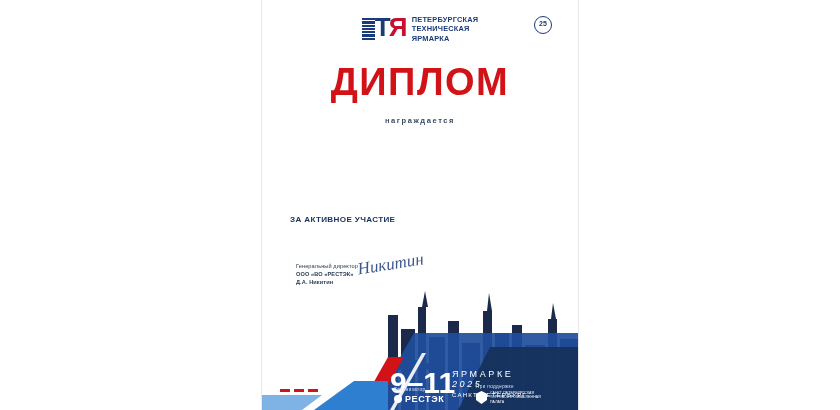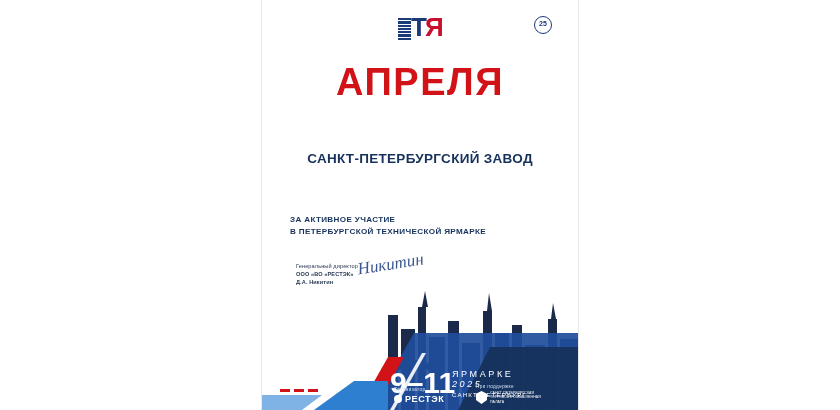--- a/index.html
+++ b/index.html
@@ -323,33 +323,37 @@
               <i></i>
               <i></i>
               <i></i>
               <i></i>
               <i></i>
               <i></i>
           </div>
           <div class="glyphT">Т</div>
           <div class="glyphR">Я</div>
         </div>
+        <div class="logo-text">
+          <div>ПЕТЕРБУРГСКАЯ</div>
+          <div>ТЕХНИЧЕСКАЯ</div>
+          <div>ЯРМАРКА</div>
+        </div>
       </div>
     </div>
     <div class="logo-anniv">25</div>
 
-    <div class="title">АПРЕЛЯ</div>
+    <div class="title">ДИПЛОМ</div>
+    <div class="subtitle">награждается</div>
 
     <div class="recipient">
-      <div>САНКТ-ПЕТЕРБУРГСКИЙ ЗАВОД</div>
     </div>
 
     <div class="reason">
       <div>ЗА АКТИВНОЕ УЧАСТИЕ</div>
-      <div>В ПЕТЕРБУРГСКОЙ ТЕХНИЧЕСКОЙ ЯРМАРКЕ</div>
     </div>
 
     <div class="sign-block">
       <div class="sign-line">Генеральный директор</div>
       <div class="sign-line b">ООО «ВО «РЕСТЭК»</div>
       <div class="sign-line b">Д.А. Никитин</div>
       <div class="signature-mark">Никитин</div>
     </div>
 
     <div class="bottom-art">

